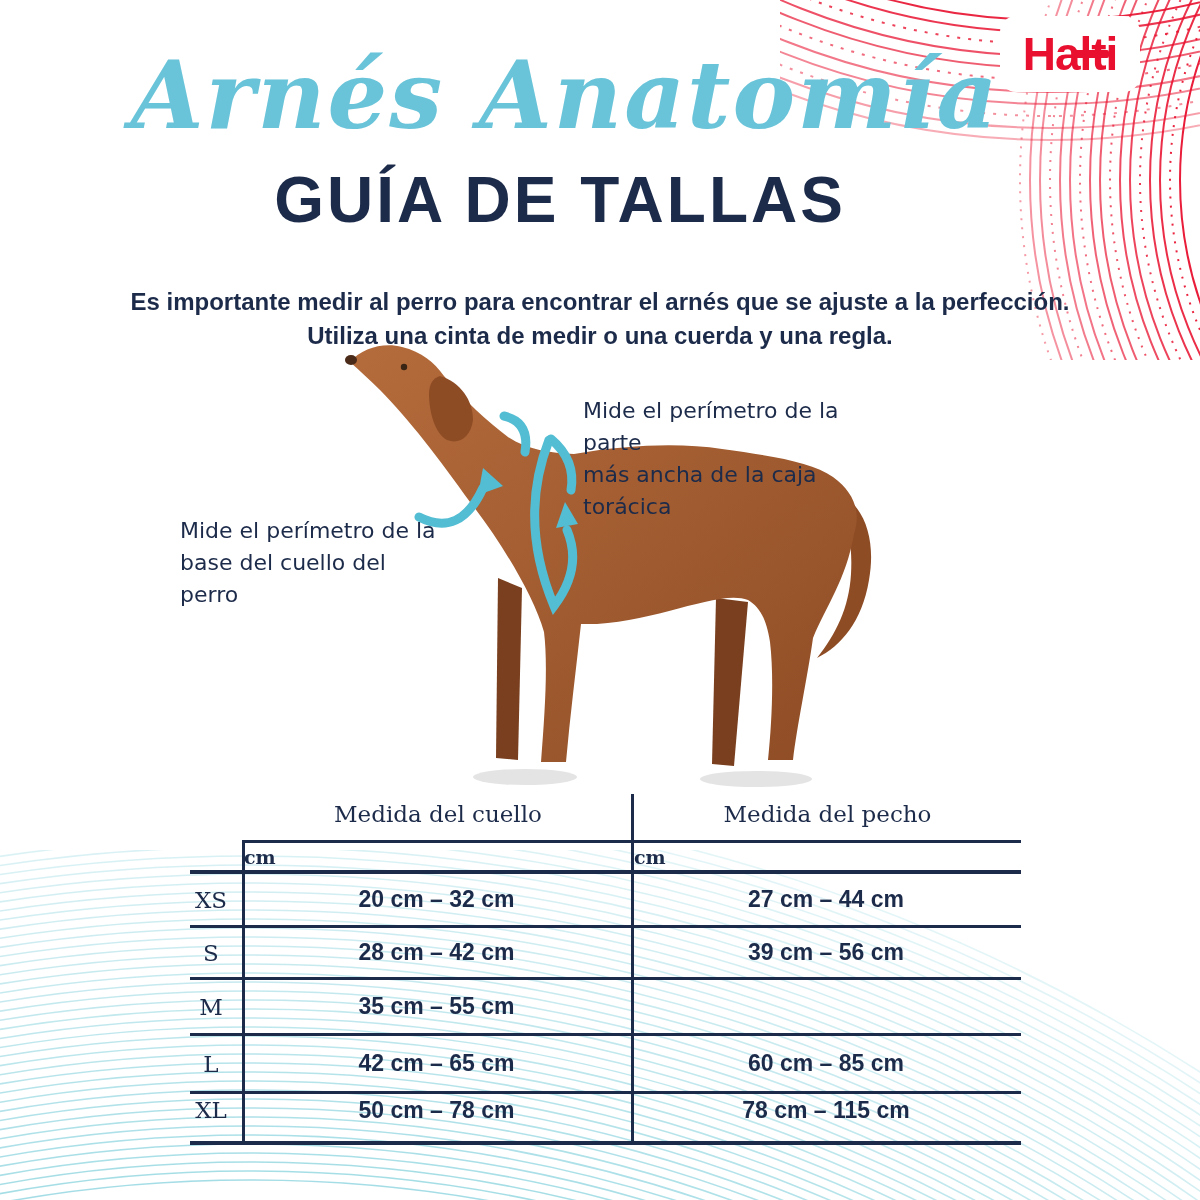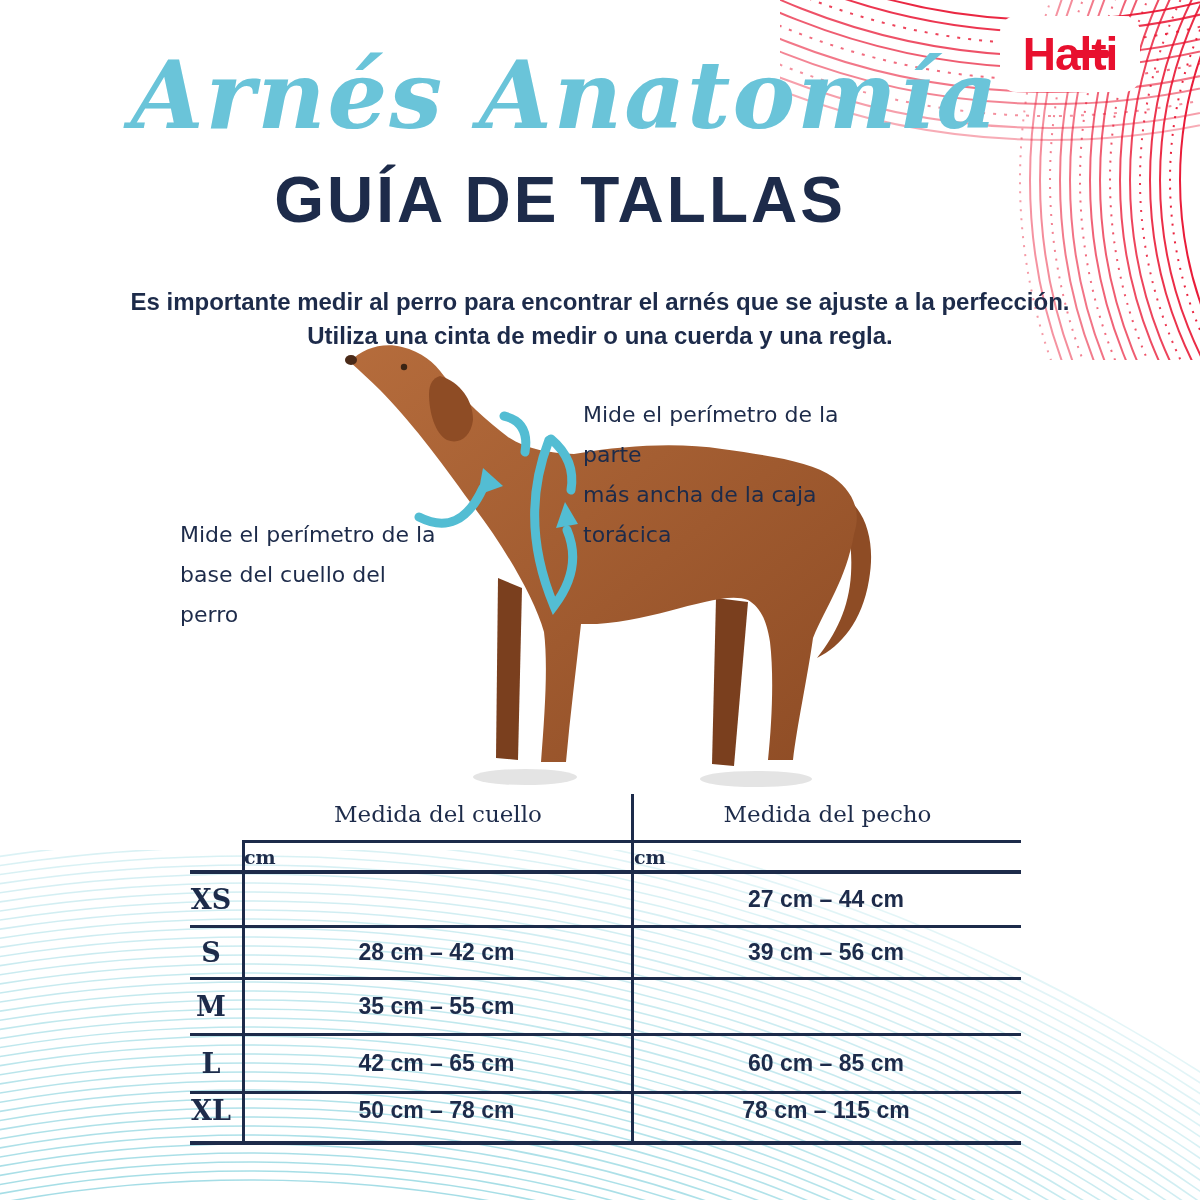--- a/index.html
+++ b/index.html
@@ -20,33 +20,33 @@
               color:var(--brand_red);letter-spacing:-1px;position:relative;line-height:1;}
   .halti-bar{position:absolute;left:52px;top:19px;width:34px;height:8px;background:var(--brand_red);border-radius:2px;}
 
   .title-script{left:0;top:44px;width:1200px;text-align:center;transform:translateX(-35px);
                 font-family:"DejaVu Serif",serif;font-style:italic;font-weight:bold;
                 font-size:94px;line-height:1.1;color:var(--script_blue);z-index:2;letter-spacing:2px;}
   .title-main{left:0;top:168px;width:1200px;text-align:center;transform:translateX(-40px);
               font-weight:bold;font-size:64px;letter-spacing:3px;line-height:1;z-index:2;}
   .intro{left:0;top:264px;width:1200px;text-align:center;font-weight:bold;font-size:24px;line-height:34px;z-index:2;margin-top:21px;}
 
-  .note{font-family:"DejaVu Sans",sans-serif;font-size:22px;line-height:40px;z-index:2;}
+  .note{font-family:"DejaVu Sans",sans-serif;font-size:22px;line-height:32px;z-index:2;}
   .note-chest{left:583px;top:395px;width:320px;text-align:left;}
   .note-neck{left:180px;top:515px;width:258px;}
 
   .dogsvg{left:320px;top:340px;z-index:1;}
 
   
   .tline{background:var(--navy);z-index:2;}
   .th{font-family:"DejaVu Serif",serif;font-weight:normal;font-size:23px;text-align:center;z-index:2;}
   .tu{font-family:"DejaVu Serif",serif;font-weight:bold;font-size:19px;text-align:left;z-index:2;}
   .trow{left:180px;width:841px;z-index:2;}
   .trow span{position:absolute;top:0;height:100%;display:flex;align-items:center;justify-content:center;}
-  .c-size{left:0;width:62px;font-family:"DejaVu Serif",serif;font-weight:bold;font-size:27px;}
+  .c-size{left:0;width:62px;font-family:"DejaVu Serif",serif;font-weight:normal;font-size:23px;}
   .c-neck{left:62px;width:389px;font-weight:bold;font-size:23px;}
   .c-chest{left:451px;width:390px;font-weight:bold;font-size:23px;}
 </style>
 </head>
 <body>
 
 <div class="stage">
 
   <svg id="deco-tr" class="deco" width="420" height="360" viewBox="0 0 420 360">
       <circle cx="270" cy="-620" r="640" fill="none" stroke="#e8102e" stroke-width="2" opacity="0.90"></circle>
@@ -195,20 +195,21 @@
   <div class="abs tline" style="left:631px;top:794px;width:3px;height:351px;"></div>
   <div class="abs tline" style="left:242px;top:840px;width:3px;height:305px;"></div>
   <div class="abs tline" style="left:244px;top:840px;width:777px;height:3px;"></div>
 
   <div class="abs tu" style="left:244px;top:846px;width:388px;">cm</div>
   <div class="abs tu" style="left:634px;top:846px;width:387px;">cm</div>
   <div class="abs tline" style="left:190px;top:870px;width:831px;height:4px;"></div>
 
   <div class="abs trow" style="top:874px;height:51px;">
     <span class="c-size">XS</span>
+    <span class="c-neck">20 cm – 32 cm</span>
     <span class="c-chest">27 cm – 44 cm</span>
   </div>
   <div class="abs tline" style="left:190px;top:925px;width:831px;height:3px;"></div>
 
   <div class="abs trow" style="top:928px;height:49px;">
     <span class="c-size">S</span>
     <span class="c-neck">28 cm – 42 cm</span>
     <span class="c-chest">39 cm – 56 cm</span>
   </div>
   <div class="abs tline" style="left:190px;top:977px;width:831px;height:3px;"></div>

